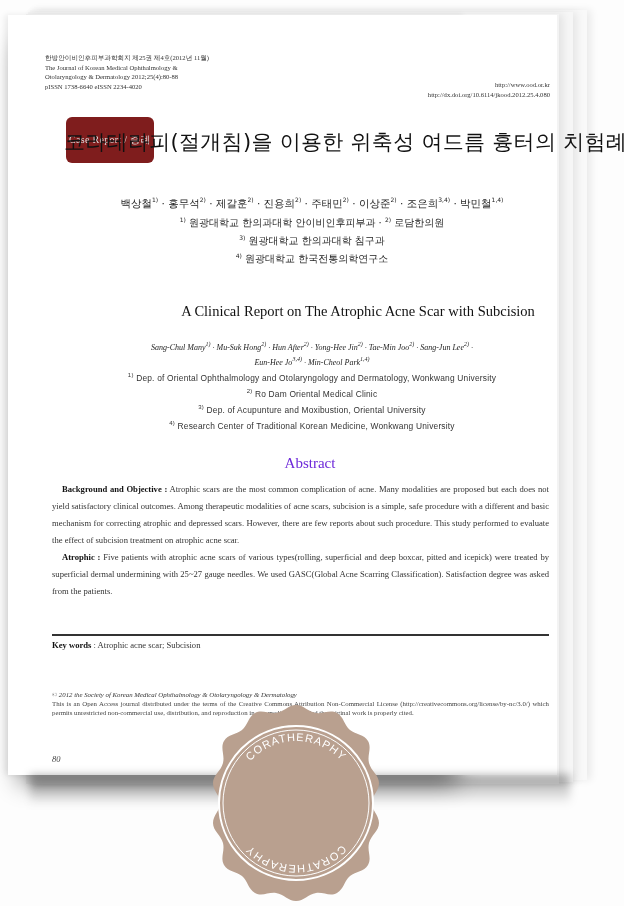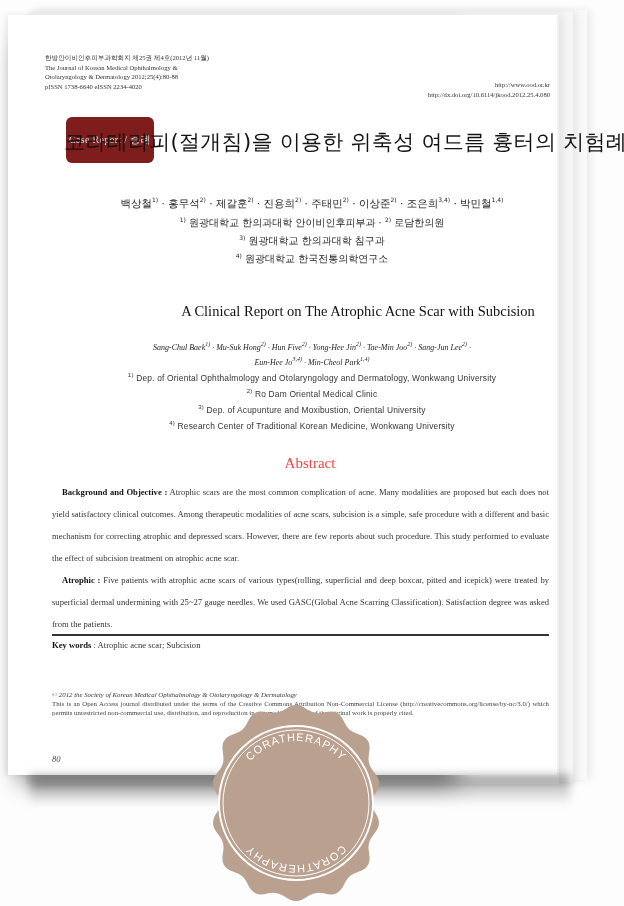--- a/index.html
+++ b/index.html
@@ -27,22 +27,22 @@
   .kr-title {
     position:absolute; left:64px; top:128px; font-size:21px; font-family:"DejaVu Sans", sans-serif;
     color:#111; letter-spacing:0.3px; white-space:nowrap;
   }
   .kr-authors { position:absolute; left:0; width:624px; top:196px; text-align:center; font-size:10.5px; font-family:"DejaVu Sans", sans-serif; color:#222; }
   .kr-aff { position:absolute; left:0; width:624px; text-align:center; font-size:10px; font-family:"DejaVu Sans", sans-serif; color:#222; }
   sup { font-size:6px; vertical-align:super; }
   .en-title { position:absolute; left:0; width:624px; top:303px; text-align:center; font-size:14.5px; color:#111;margin-left:46px; }
   .en-authors { position:absolute; left:0; width:624px; text-align:center; font-size:8px; font-style:italic; color:#222; }
   .en-aff { position:absolute; left:0; width:624px; text-align:center; font-size:8.4px; font-family:"Liberation Sans", sans-serif; color:#333; letter-spacing:0.2px; }
-  .abstract-h { position:absolute; left:0; width:620px; top:455px; text-align:center; font-size:15px; color:#ef4444; }
-  .abs-body { position:absolute; left:52px; top:481px; width:497px; font-size:8.6px; line-height:22px; text-align:justify; color:#333; }
+  .abstract-h { position:absolute; left:0; width:620px; top:455px; text-align:center; font-size:15px; color:#6d28d9; }
+  .abs-body { position:absolute; left:52px; top:481px; width:497px; font-size:8.6px; line-height:17px; text-align:justify; color:#333; }
   .abs-body p { margin:0; text-indent:10px; }
   .abs-body b { color:#111; }
   .rule { position:absolute; left:52px; width:497px; top:634px; height:2px; background:#333; }
   .keywords { position:absolute; left:52px; top:640px; font-size:8.6px; color:#333; }
   .keywords b { color:#111; }
   .copyright { position:absolute; left:52px; top:690px; width:497px; font-size:6.8px; line-height:9.2px; color:#444; text-align:justify; }
   .copyright i { color:#333; }
   .page-num { position:absolute; left:52px; top:754px; font-size:8.5px; color:#444;font-style:italic; }
   .badge { position:absolute; left:196px; top:703px; width:200px; height:200px; }
   .badge-label {
@@ -87,21 +87,21 @@
   <sup>3)</sup>
   <span>원광대학교 한의과대학 침구과</span>
 </div>
 <div class="kr-aff" style="top:252px;">
   <sup>4)</sup>
   <span>원광대학교 한국전통의학연구소</span>
 </div>
 
 <div class="en-title">A Clinical Report on The Atrophic Acne Scar with Subcision</div>
 
-<div class="en-authors" style="top:341px;" id="en-authors-1"><span>Sang-Chul Baek</span><sup>1)</sup> · <span>Mu-Suk Hong</span><sup>2)</sup> · <span>Hun Five</span><sup>2)</sup> · <span>Yong-Hee Jin</span><sup>2)</sup> · <span>Tae-Min Joo</span><sup>2)</sup> · <span>Sang-Jun Lee</span><sup>2)</sup> · </div>
+<div class="en-authors" style="top:341px;" id="en-authors-1"><span>Sang-Chul Many</span><sup>1)</sup> · <span>Mu-Suk Hong</span><sup>2)</sup> · <span>Hun After</span><sup>2)</sup> · <span>Yong-Hee Jin</span><sup>2)</sup> · <span>Tae-Min Joo</span><sup>2)</sup> · <span>Sang-Jun Lee</span><sup>2)</sup> · </div>
 <div class="en-authors" style="top:356px;" id="en-authors-2"><span>Eun-Hee Jo</span><sup>3,4)</sup> · <span>Min-Cheol Park</span><sup>1,4)</sup></div>
 
 <div class="en-aff" style="top:372px;">
   <sup>1)</sup>
   <span>Dep. of Oriental Ophthalmology and Otolaryngology and Dermatology, Wonkwang University</span>
 </div>
 <div class="en-aff" style="top:388px;">
   <sup>2)</sup>
   <span>Ro Dam Oriental Medical Clinic</span>
 </div>

